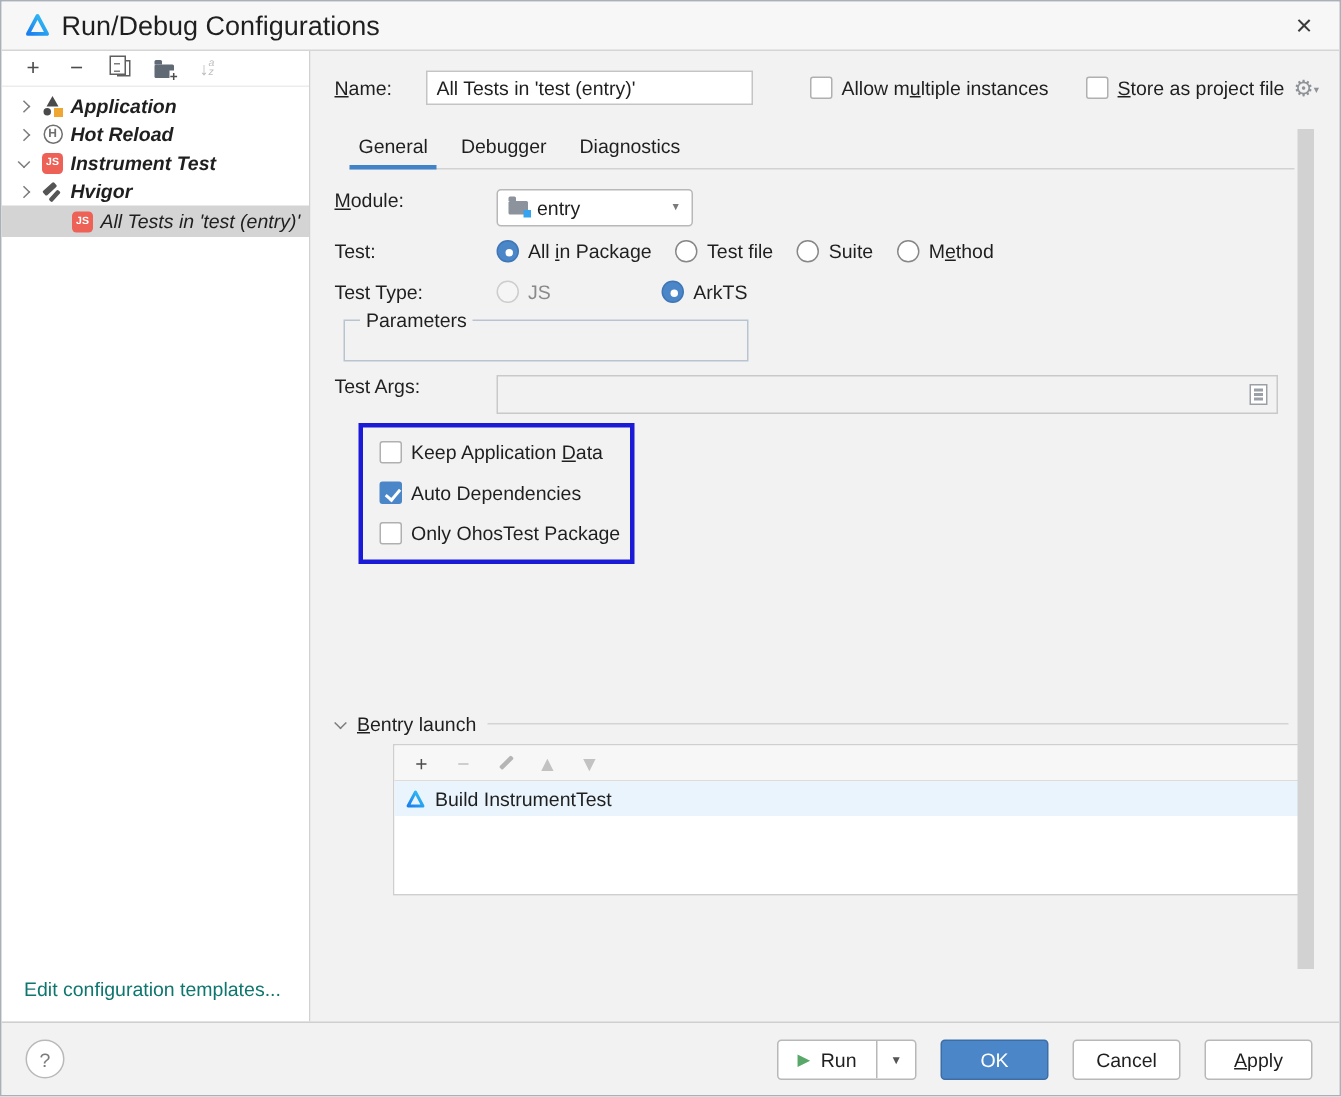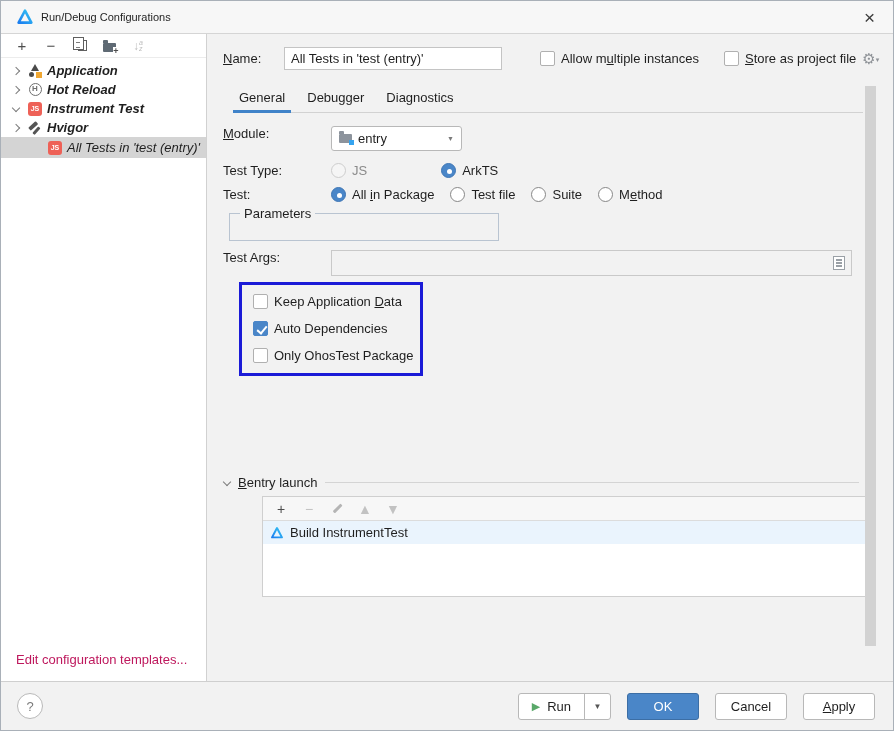--- a/index.html
+++ b/index.html
@@ -5,21 +5,21 @@
   * { margin:0; padding:0; box-sizing:border-box; }
   html,body { width:894px; height:731px; }
   body { font-family:"Liberation Sans","DejaVu Sans",sans-serif; font-size:13px; color:#1f1f1f; background:#e8e8e8; }
   u { text-decoration:underline; }
 
   .dialog { position:relative; width:894px; height:731px; background:#f2f2f2; border:1px solid #a9b0b8; overflow:hidden; display:flex; flex-direction:column; }
 
   
   .titlebar { height:33px; flex:0 0 33px; background:#f7f7f7; border-bottom:1px solid #d5d5d5; display:flex; align-items:center; padding:0 12px 0 15px; }
   .titlebar .logo { width:18px; height:18px; margin-right:7px; }
-  .title-text { font-size:11px; color:#1f1f1f; }
+  .title-text { font-size:18px; color:#1f1f1f; }
   .close-x { margin-left:auto; font-size:19px; line-height:1; color:#3c3c3c; cursor:pointer; padding:2px 6px; }
 
   
   .body { flex:1; display:flex; min-height:0; }
 
   
   .sidebar { position:relative; width:206px; flex:0 0 206px; background:#ffffff; border-right:1px solid #d1d1d1; }
   .sb-toolbar { height:24px; display:flex; align-items:center; gap:13px; padding-left:13px; border-bottom:1px solid #ececec; }
   .tbtn { display:inline-flex; align-items:center; justify-content:center; width:16px; height:16px; color:#4d4d4d; font-size:15px; cursor:pointer; }
   .icon-copy { position:relative; width:9px; height:11px; border:1.4px solid #5f5f5f; background:#fff; margin-left:4px; }
@@ -45,21 +45,21 @@
   
   .ticon { width:14px; height:14px; flex:0 0 14px; position:relative; display:inline-flex; align-items:center; justify-content:center; }
   .icon-app::before { content:""; position:absolute; top:0; left:3px; width:0; height:0; border-left:4px solid transparent; border-right:4px solid transparent; border-bottom:7px solid #4a4a4a; }
   .icon-app::after { content:""; position:absolute; left:1px; bottom:1px; width:5px; height:5px; border-radius:50%; background:#4a4a4a; }
   .icon-app .sq { position:absolute; right:0; bottom:0; width:6px; height:6px; background:#f0a732; }
   .icon-hot { width:13px; height:13px; border:1.4px solid #6f6f6f; border-radius:50%; font-size:8px; font-weight:700; color:#6f6f6f; line-height:10px; text-align:center; }
   .icon-hammer::before { content:""; position:absolute; left:0; top:3px; width:10px; height:3.5px; background:#555; border-radius:1px; transform:rotate(-42deg); }
   .icon-hammer::after { content:""; position:absolute; left:6.5px; top:5px; width:2.6px; height:9px; background:#555; border-radius:1px; transform:rotate(42deg); }
   .js-badge { width:14px; height:14px; flex:0 0 14px; background:#ee6157; border-radius:3px; color:#fff; font-size:7px; font-weight:700; display:inline-flex; align-items:center; justify-content:center; }
 
-  .edit-link { position:absolute; left:15px; bottom:14px; color:#be185d; cursor:pointer; white-space:nowrap; }
+  .edit-link { position:absolute; left:15px; bottom:14px; color:#0f766e; cursor:pointer; white-space:nowrap; }
 
   
   .main { position:relative; flex:1; overflow:hidden; background:#f2f2f2; }
   .content { padding:0 0 0 16px; }
 
   .name-row { display:flex; align-items:center; padding:13px 0 0 16px; }
   .name-row .nlabel { width:61px; }
   .name-input { width:218px; height:23px; border:1px solid #c4c4c4; background:#fff; padding:0 6px; font:inherit; color:#1f1f1f; }
   .cb { width:15px; height:15px; flex:0 0 15px; border:1px solid #b0b0b0; border-radius:2px; background:#fff; display:inline-block; position:relative; cursor:pointer; }
   .cb.checked { background:#4a86c8; border-color:#4a86c8; }
@@ -241,49 +241,49 @@
           <span class="lbl"><span></span><u>M</u><span>odule:</span></span>
           <div class="dropdown">
             <span class="folder-ic">
                 <i class="blue-sq"></i>
               </span>
             <span>entry</span>
             <span class="dd-arrow">▼</span>
           </div>
         </div>
 
+        <div class="frow" style="margin-top:9px">
+          <span class="lbl">Test:</span>
+          <span class="opt" style="margin-right:16px">
+            <span class="radio sel"></span>
+            <span><span>All </span><u>i</u><span>n Package</span></span>
+          </span>
+          <span class="opt" style="margin-right:16px">
+            <span class="radio"></span>
+            <span><span>Test file</span><u></u><span></span></span>
+          </span>
+          <span class="opt" style="margin-right:16px">
+            <span class="radio"></span>
+            <span><span>Suite</span><u></u><span></span></span>
+          </span>
+          <span class="opt">
+            <span class="radio"></span>
+            <span><span>M</span><u>e</u><span>thod</span></span>
+          </span>
+        </div>
+
         <div class="frow" style="margin-top:12px">
           <span class="lbl">Test Type:</span>
           <span class="opt disabled" style="margin-right:74px">
             <span class="radio dis"></span>
             <span><span>JS</span><u></u><span></span></span>
           </span>
           <span class="opt">
             <span class="radio sel"></span>
             <span><span>ArkTS</span><u></u><span></span></span>
-          </span>
-        </div>
-
-        <div class="frow" style="margin-top:9px">
-          <span class="lbl">Test:</span>
-          <span class="opt" style="margin-right:16px">
-            <span class="radio sel"></span>
-            <span><span>All </span><u>i</u><span>n Package</span></span>
-          </span>
-          <span class="opt" style="margin-right:16px">
-            <span class="radio"></span>
-            <span><span>Test file</span><u></u><span></span></span>
-          </span>
-          <span class="opt" style="margin-right:16px">
-            <span class="radio"></span>
-            <span><span>Suite</span><u></u><span></span></span>
-          </span>
-          <span class="opt">
-            <span class="radio"></span>
-            <span><span>M</span><u>e</u><span>thod</span></span>
           </span>
         </div>
 
 
         <div class="params-box">
           <span class="legend">Parameters</span>
         </div>
 
         <div class="frow" style="margin-top:9px">
           <span class="lbl">Test Args:</span>

